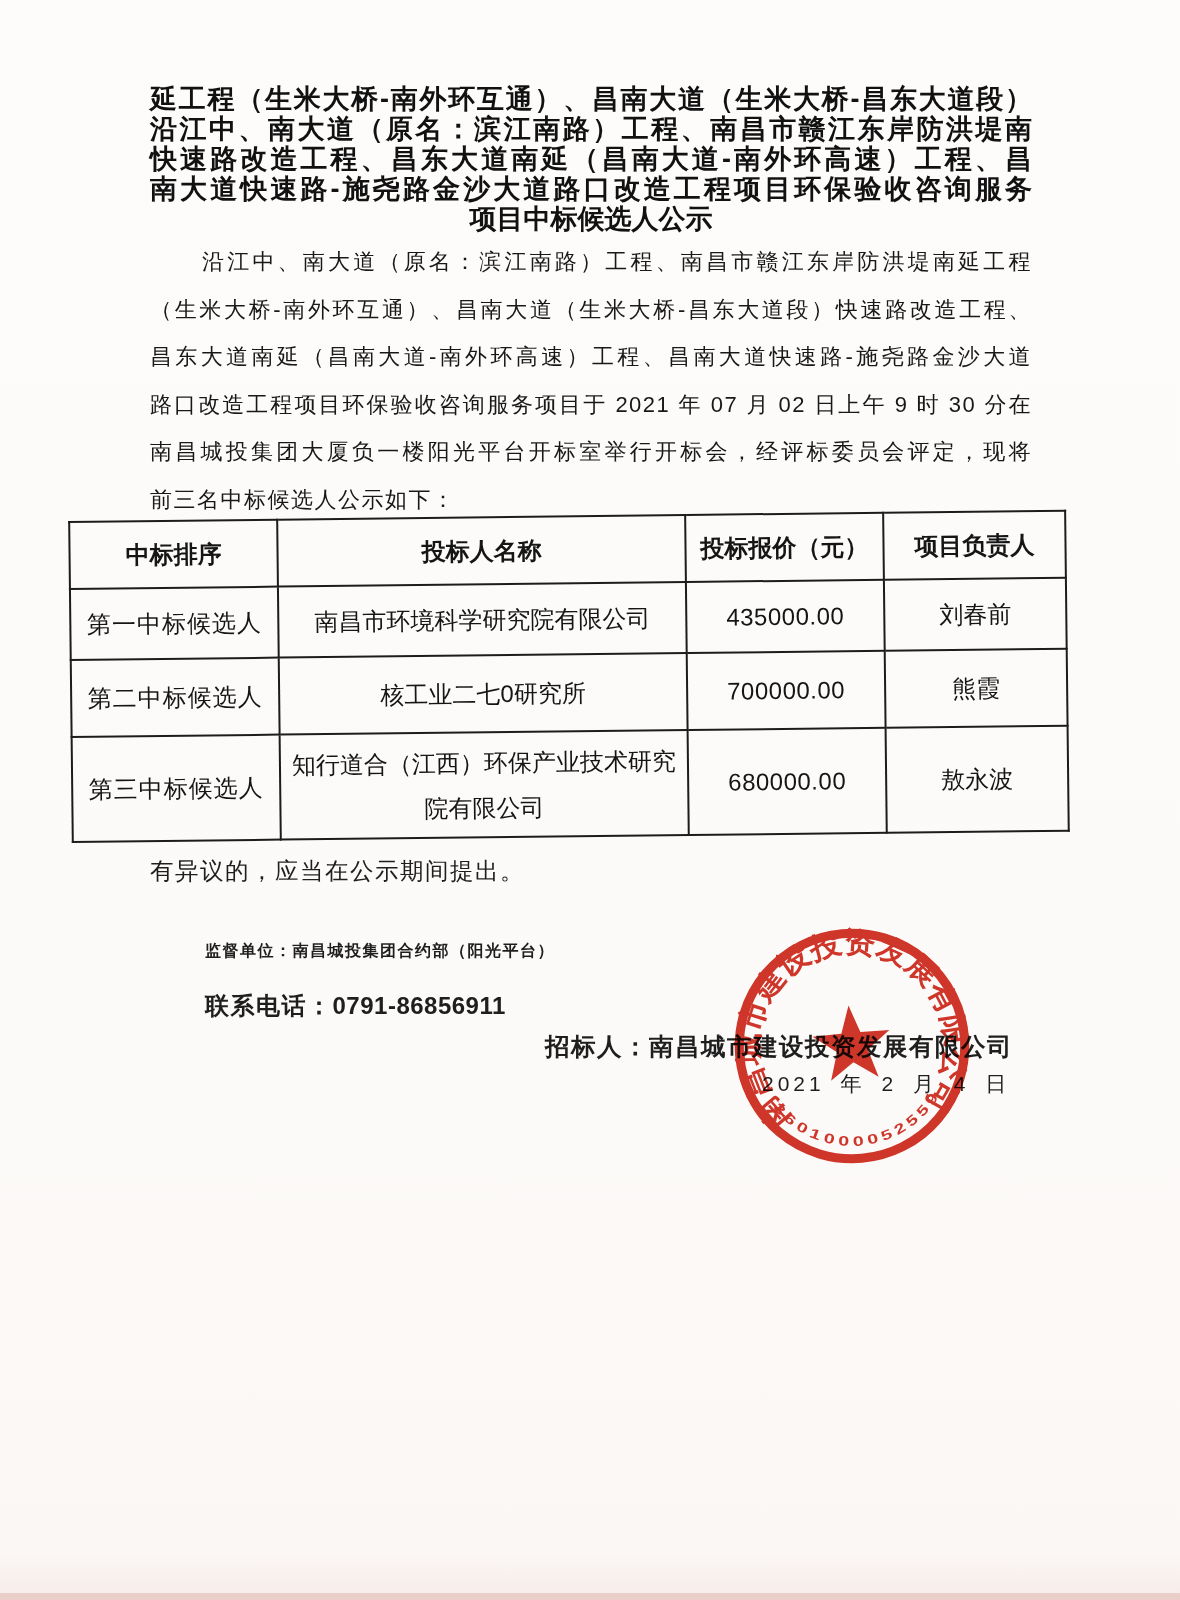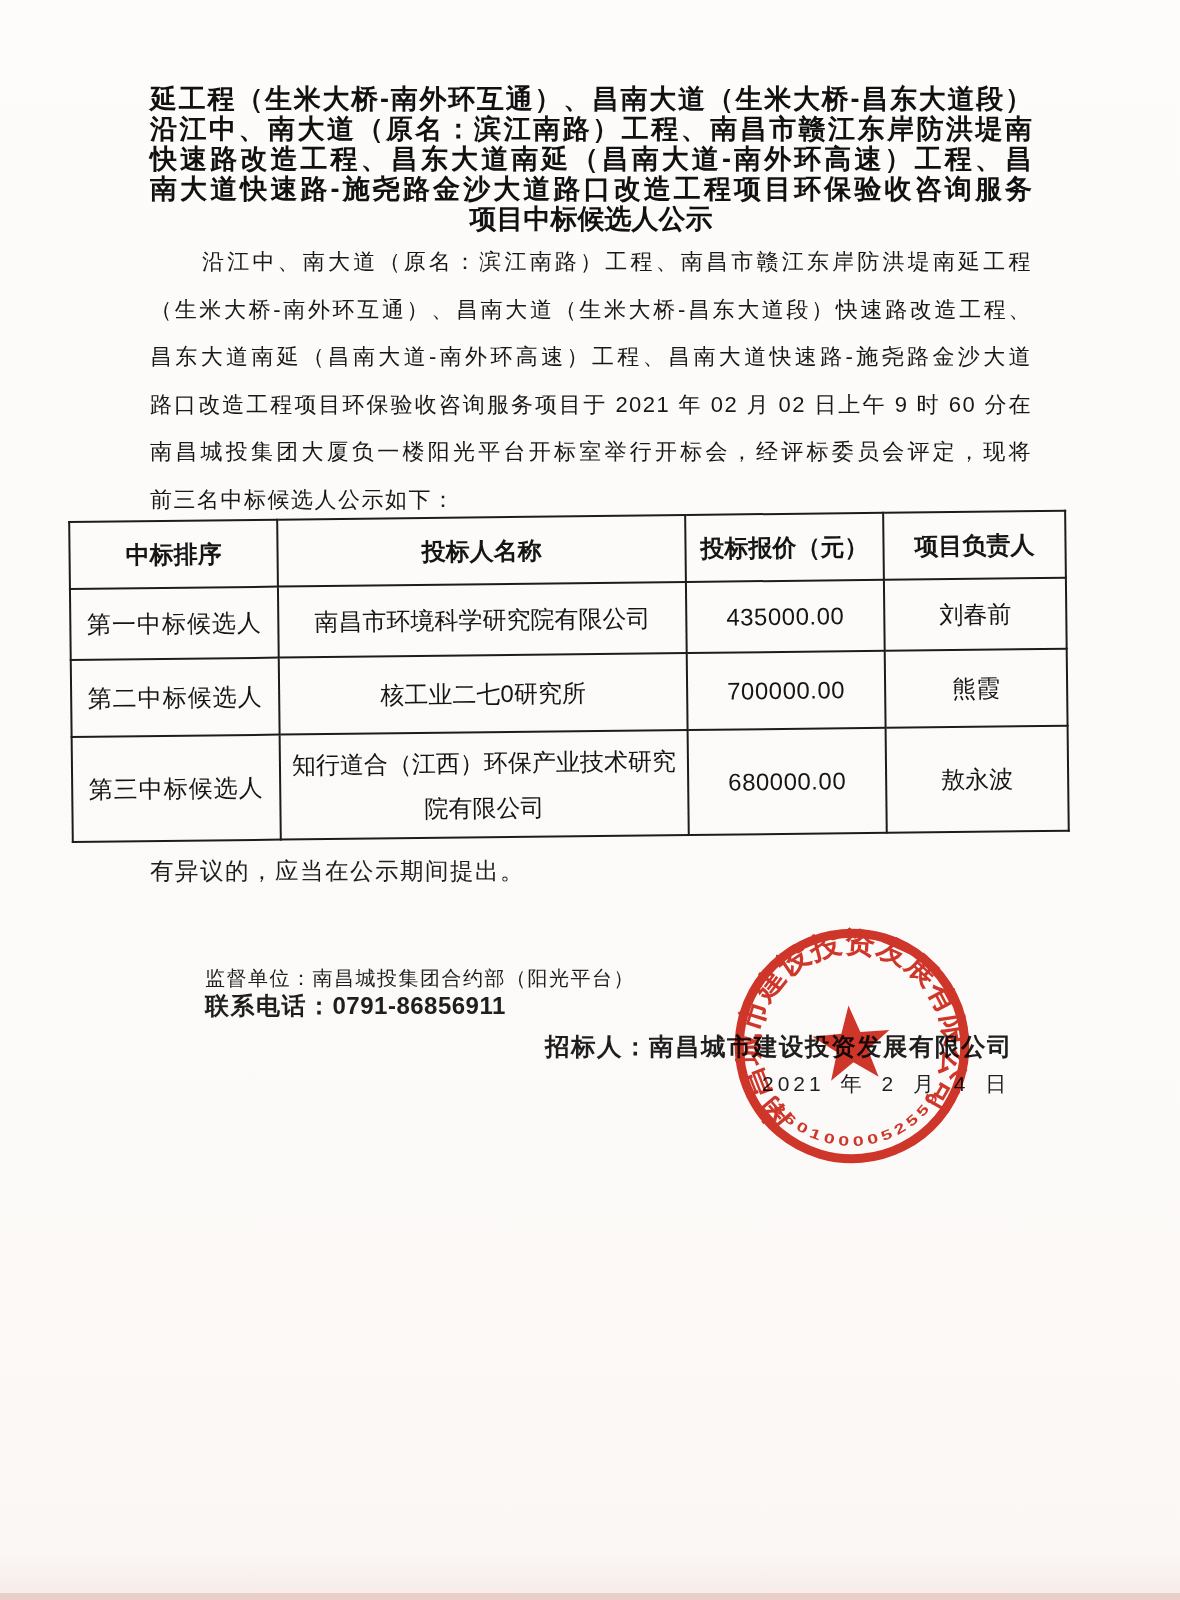--- a/index.html
+++ b/index.html
@@ -37,21 +37,21 @@
   tr.r3{height:105px;}
   .price{font-weight:bold;letter-spacing:0.5px;font-size:24px;}
   .rank-cell{letter-spacing:1px;}
   .bidder-cell{line-height:45px;}
   
   .notice{position:absolute;top:846px;left:150px;width:884px;
     font-size:23.5px;line-height:50px;font-weight:500;letter-spacing:1.5px;}
   .notice-line{text-align:justify;text-align-last:justify;white-space:nowrap;}
   .notice-line.indent{padding-left:54px;width:830px;}
   .notice-line.lastline{text-align:right;text-align-last:left;}
-  .sup-line{position:absolute;top:965px;left:205px;font-size:20px;font-weight:400;letter-spacing:1.5px;}
+  .sup-line{position:absolute;top:941px;left:205px;font-size:16px;font-weight:700;letter-spacing:1.5px;}
   .phone-line{position:absolute;top:990px;left:205px;font-size:24px;font-weight:600;letter-spacing:1.5px;}
   .phone-line .num{font-weight:bold;letter-spacing:0.5px;}
   .tender-line{position:absolute;top:1030px;left:545px;font-size:24.5px;font-weight:600;letter-spacing:1.5px;}
   .date-line{position:absolute;top:1070px;left:762px;font-size:21px;font-weight:400;
     letter-spacing:4px;word-spacing:6px;}
   
   .seal{position:absolute;top:914px;left:720px;width:264px;height:264px;
     transform:rotate(-5deg);mix-blend-mode:multiply;opacity:0.93;}
   .seal text{font-family:"Liberation Sans","DejaVu Sans",sans-serif;}
   
@@ -68,21 +68,21 @@
     <div class="title-line">沿江中、南大道（原名：滨江南路）工程、南昌市赣江东岸防洪堤南</div>
     <div class="title-line">快速路改造工程、昌东大道南延（昌南大道-南外环高速）工程、昌</div>
     <div class="title-line">南大道快速路-施尧路金沙大道路口改造工程项目环保验收咨询服务</div>
     <div class="title-line last">项目中标候选人公示</div>
   </div>
 
   <div class="bodytext">
     <div class="body-line indent">沿江中、南大道（原名：滨江南路）工程、南昌市赣江东岸防洪堤南延工程</div>
     <div class="body-line">（生米大桥-南外环互通）、昌南大道（生米大桥-昌东大道段）快速路改造工程、</div>
     <div class="body-line">昌东大道南延（昌南大道-南外环高速）工程、昌南大道快速路-施尧路金沙大道</div>
-    <div class="body-line">路口改造工程项目环保验收咨询服务项目于 2021 年 02 月 02 日上午 9 时 60 分在</div>
+    <div class="body-line">路口改造工程项目环保验收咨询服务项目于 2021 年 07 月 02 日上午 9 时 30 分在</div>
     <div class="body-line">南昌城投集团大厦负一楼阳光平台开标室举行开标会，经评标委员会评定，现将</div>
     <div class="body-line lastline">前三名中标候选人公示如下：</div>
   </div>
 
   <table class="bid-table">
     <colgroup>
       <col style="width:208px">
         <col style="width:408px">
         <col style="width:198px">
         <col style="width:182px">

